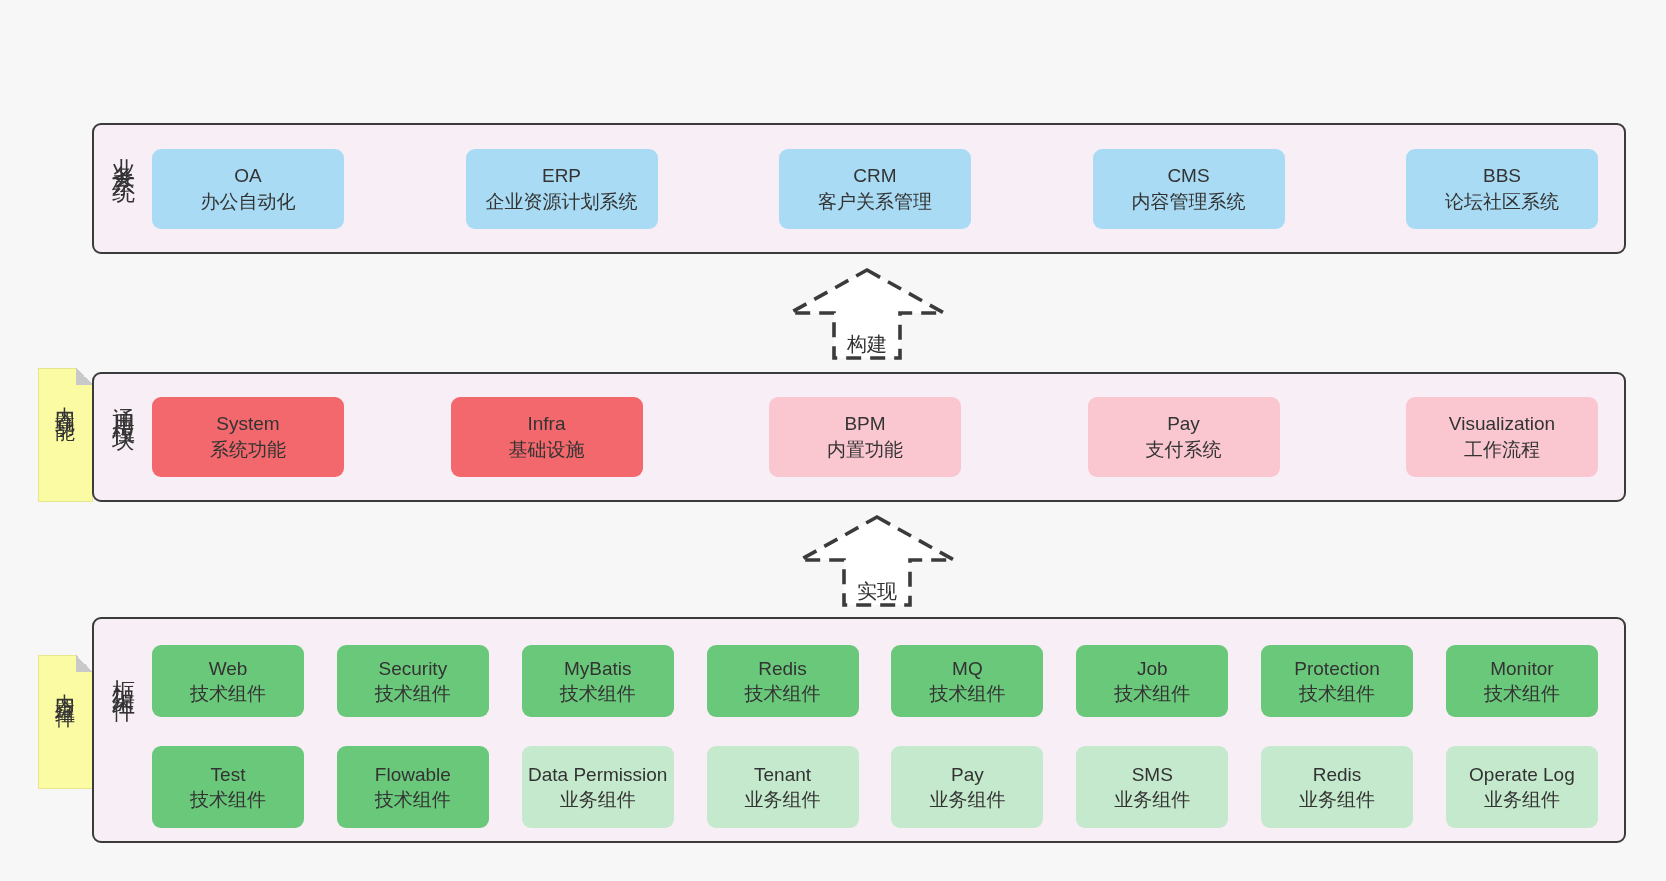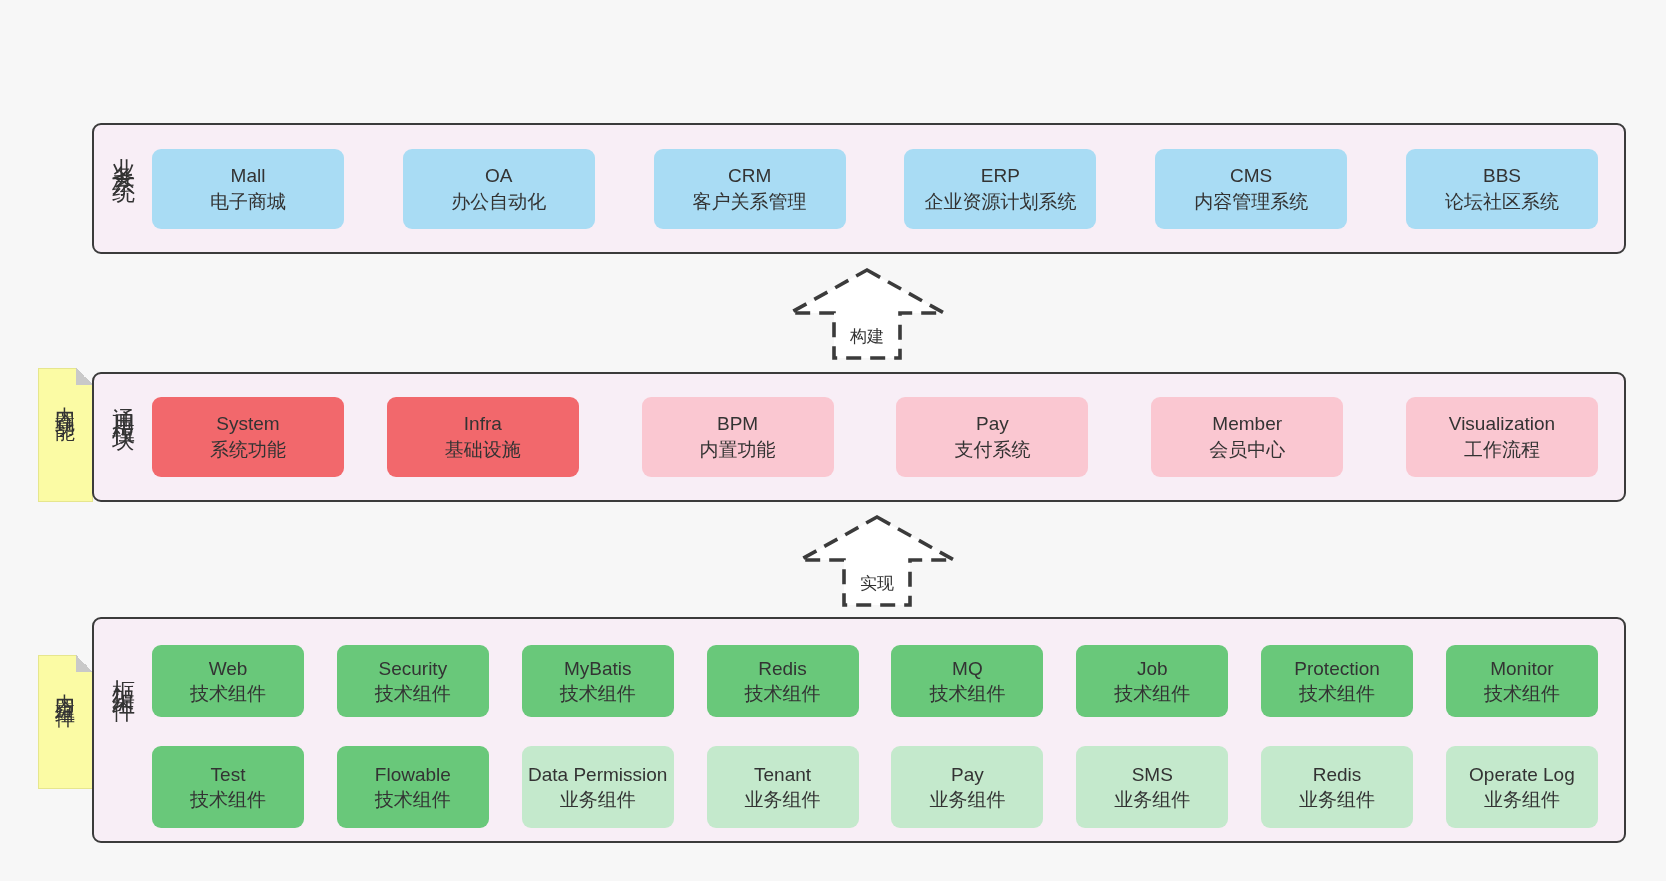--- a/index.html
+++ b/index.html
@@ -50,46 +50,42 @@
   .sticky .stext{position:absolute; left:50%; transform:translateX(-50%); top:22px;
         writing-mode:vertical-rl; text-orientation:upright;
         font-size:20px; line-height:24px; letter-spacing:5px; color:var(--text);}
 
   .arrow{position:absolute; width:170px; height:96px;}
   .arrow-build{left:782px; top:266px;}
   .arrow-implement{left:792px; top:513px;}
   .arrow svg{display:block; width:170px; height:96px;}
   .arrow .apoly{fill:#ffffff; stroke:var(--panel-border); stroke-width:3.6;
         stroke-dasharray:15 9;}
-  .arrow-label{position:absolute; left:50%; top:59px; transform:translateX(-50%);
-        font-size:17px; color:var(--text); white-space:nowrap;}
+  .arrow-label{position:absolute; left:50%; top:65px; transform:translateX(-50%);
+        font-size:20px; color:var(--text); white-space:nowrap;}
 </style>
 </head>
 <body>
 
 <div class="stage">
 
   <section class="panel panel-business">
     <div class="vlabel">业务系统</div>
     <div class="boxrow">
       <div class="box w6 v-blue">
-        <div>Mall</div>
-        <div>电子商城</div>
-      </div>
-      <div class="box w6 v-blue">
         <div>OA</div>
         <div>办公自动化</div>
       </div>
       <div class="box w6 v-blue">
+        <div>ERP</div>
+        <div>企业资源计划系统</div>
+      </div>
+      <div class="box w6 v-blue">
         <div>CRM</div>
         <div>客户关系管理</div>
-      </div>
-      <div class="box w6 v-blue">
-        <div>ERP</div>
-        <div>企业资源计划系统</div>
       </div>
       <div class="box w6 v-blue">
         <div>CMS</div>
         <div>内容管理系统</div>
       </div>
       <div class="box w6 v-blue">
         <div>BBS</div>
         <div>论坛社区系统</div>
       </div>
     </div>
@@ -120,24 +116,20 @@
       </div>
       <div class="box w6 v-pink">
         <div>BPM</div>
         <div>内置功能</div>
       </div>
       <div class="box w6 v-pink">
         <div>Pay</div>
         <div>支付系统</div>
       </div>
       <div class="box w6 v-pink">
-        <div>Member</div>
-        <div>会员中心</div>
-      </div>
-      <div class="box w6 v-pink">
         <div>Visualization</div>
         <div>工作流程</div>
       </div>
     </div>
   </section>
 
   <div class="arrow arrow-implement">
     <svg viewBox="0 0 170 96">
       <polygon class="apoly" points="85,4 162,47 118,47 118,92 52,92 52,47 8,47"></polygon>
     </svg>

